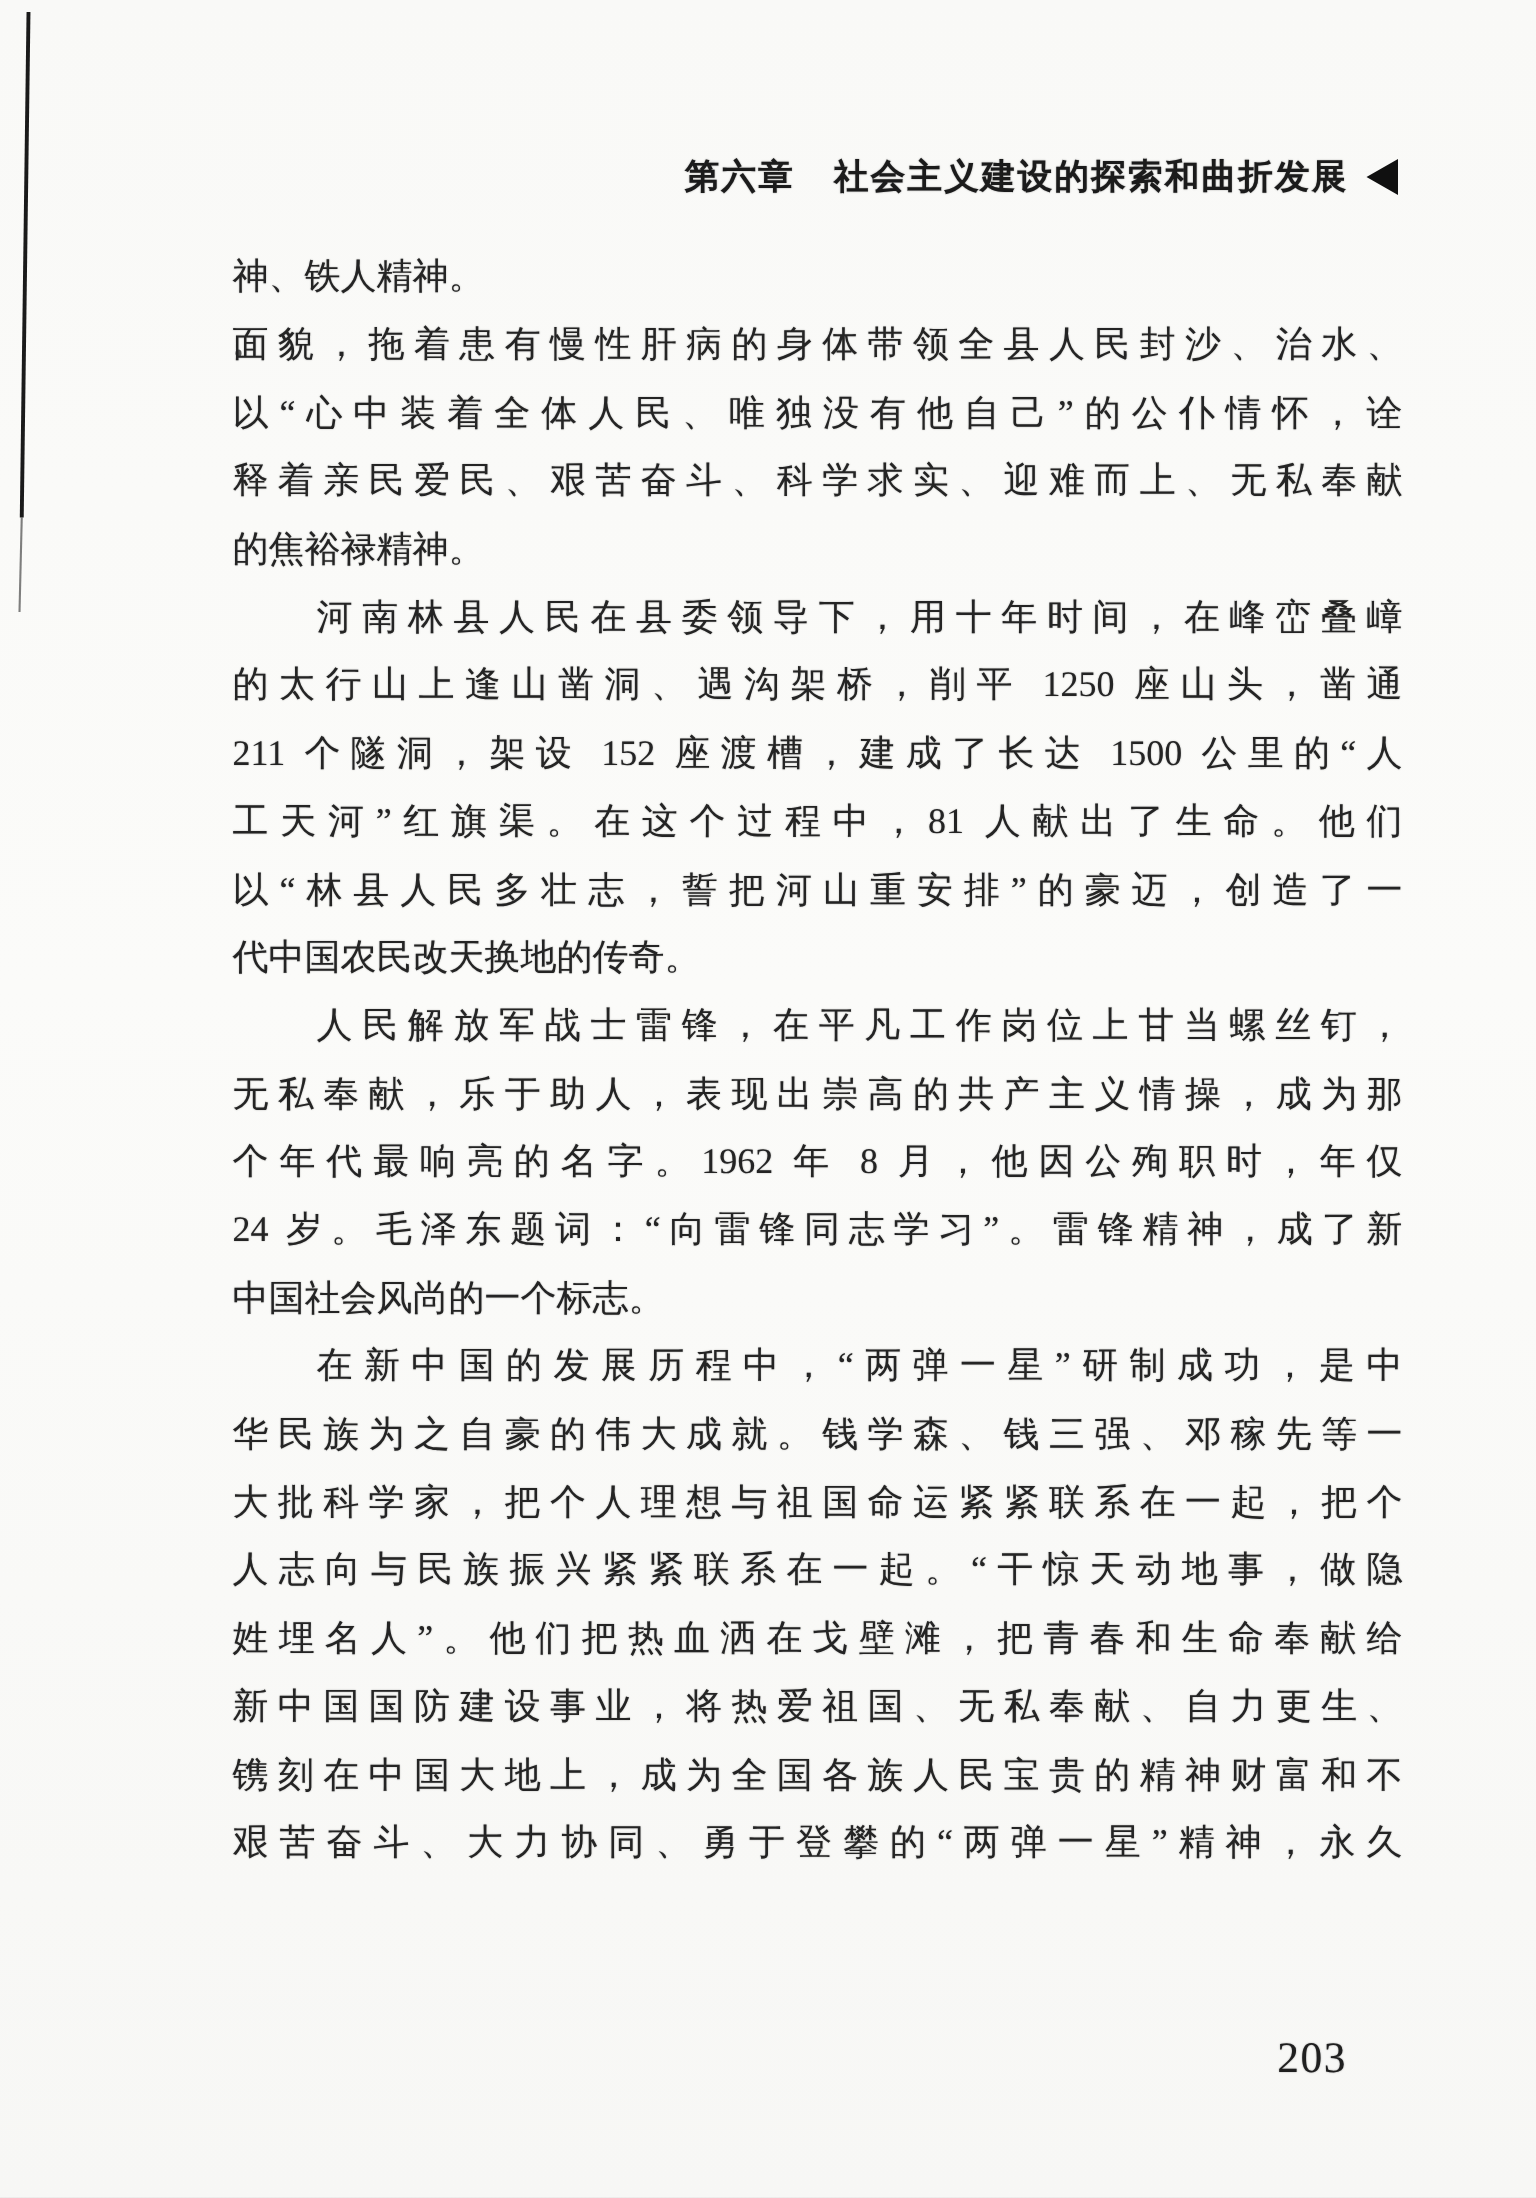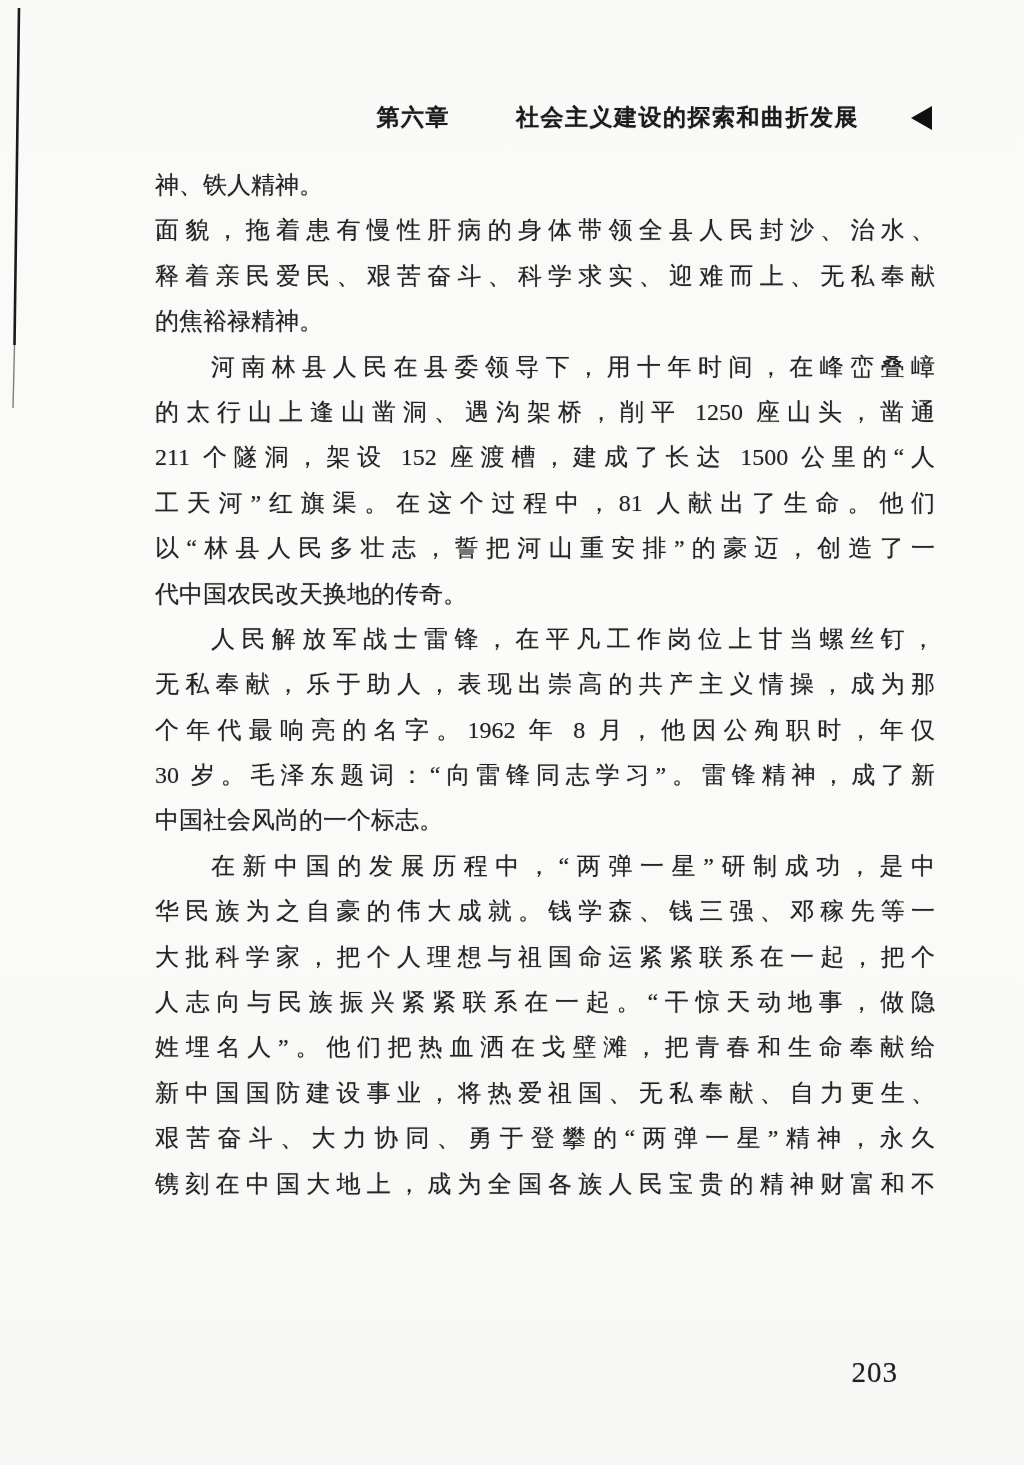--- a/index.html
+++ b/index.html
@@ -11,21 +11,20 @@
     overflow:hidden;
   }
   
   .running-head{
     position:absolute;top:102px;right:92px;
     display:flex;align-items:center;
     font-family:"Liberation Sans", sans-serif;
     font-weight:700;font-size:23px;color:#1b1b1b;
     letter-spacing:1.5px;white-space:nowrap;
     text-shadow:0 0 1px rgba(27,27,27,.5);
-    gap:40px;
   }
   .running-head .chap{margin-right:26px;}
   .running-head .tri{
     margin-left:12px;width:0;height:0;
     border-top:12px solid transparent;
     border-bottom:12px solid transparent;
     border-right:21px solid #101010;
   }
   
   .text-block{
@@ -63,38 +62,39 @@
 
   <div class="running-head">
     <span class="chap">第六章</span>
     <span class="title">社会主义建设的探索和曲折发展</span>
     <span class="tri"></span>
   </div>
 
   <div class="text-block">
       <div class="line">神、铁人精神。</div>
       <div class="line fill">面貌，拖着患有慢性肝病的身体带领全县人民封沙、治水、</div>
+      <div class="line fill">以“心中装着全体人民、唯独没有他自己”的公仆情怀，诠</div>
       <div class="line fill">释着亲民爱民、艰苦奋斗、科学求实、迎难而上、无私奉献</div>
       <div class="line">的焦裕禄精神。</div>
       <div class="line indent fill">河南林县人民在县委领导下，用十年时间，在峰峦叠嶂</div>
       <div class="line fill">的太行山上逢山凿洞、遇沟架桥，削平 1250 座山头，凿通</div>
       <div class="line fill">211 个隧洞，架设 152 座渡槽，建成了长达 1500 公里的“人</div>
       <div class="line fill">工天河”红旗渠。在这个过程中，81 人献出了生命。他们</div>
       <div class="line fill">以“林县人民多壮志，誓把河山重安排”的豪迈，创造了一</div>
       <div class="line">代中国农民改天换地的传奇。</div>
       <div class="line indent fill">人民解放军战士雷锋，在平凡工作岗位上甘当螺丝钉，</div>
       <div class="line fill">无私奉献，乐于助人，表现出崇高的共产主义情操，成为那</div>
       <div class="line fill">个年代最响亮的名字。1962 年 8 月，他因公殉职时，年仅</div>
-      <div class="line fill">30 岁。毛泽东题词：“向雷锋同志学习”。雷锋精神，成了新</div>
+      <div class="line fill">24 岁。毛泽东题词：“向雷锋同志学习”。雷锋精神，成了新</div>
       <div class="line">中国社会风尚的一个标志。</div>
       <div class="line indent fill">在新中国的发展历程中，“两弹一星”研制成功，是中</div>
       <div class="line fill">华民族为之自豪的伟大成就。钱学森、钱三强、邓稼先等一</div>
       <div class="line fill">大批科学家，把个人理想与祖国命运紧紧联系在一起，把个</div>
       <div class="line fill">人志向与民族振兴紧紧联系在一起。“干惊天动地事，做隐</div>
       <div class="line fill">姓埋名人”。他们把热血洒在戈壁滩，把青春和生命奉献给</div>
       <div class="line fill">新中国国防建设事业，将热爱祖国、无私奉献、自力更生、</div>
+      <div class="line fill">镌刻在中国大地上，成为全国各族人民宝贵的精神财富和不</div>
       <div class="line fill">艰苦奋斗、大力协同、勇于登攀的“两弹一星”精神，永久</div>
-      <div class="line fill">镌刻在中国大地上，成为全国各族人民宝贵的精神财富和不</div>
     </div>
 
   <div class="page-number">203</div>
 
 </div>
 
 </body></html>

